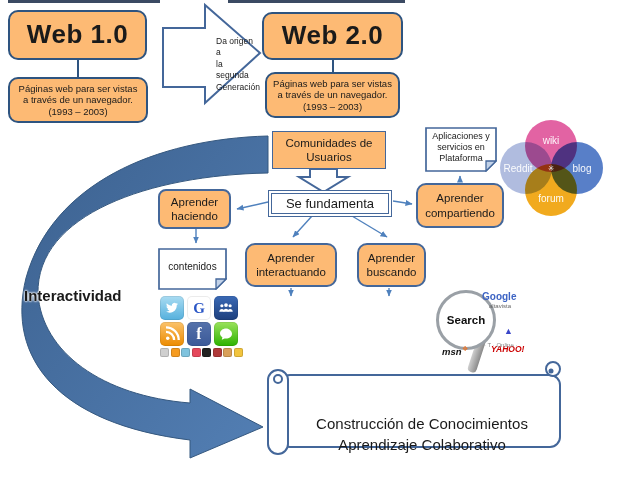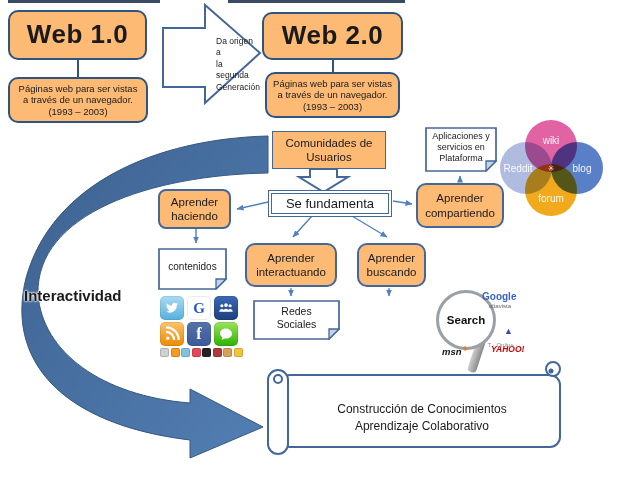--- a/index.html
+++ b/index.html
@@ -36,22 +36,22 @@
   .mini{width:9px;height:9px;border-radius:2px;box-shadow:inset 0 0 0 1px rgba(0,0,0,.15);}
   
   #lens{position:absolute;left:436px;top:290px;width:54px;height:54px;border:3px solid #9aa0a6;
         border-radius:50%;background:#fff;display:flex;align-items:center;justify-content:center;
         font-weight:bold;font-size:11.5px;color:#111;z-index:5;}
   #handle{position:absolute;left:479px;top:334px;width:9px;height:40px;border-radius:4px;
           background:linear-gradient(90deg,#cfcfcf,#8a8a8a);transform:rotate(18deg);
           transform-origin:top center;z-index:4;}
   .logo{position:absolute;z-index:5;line-height:1;}
   
-  #banner-text{position:absolute;left:296px;top:396px;width:252px;height:44px;display:flex;
-               align-items:center;justify-content:center;text-align:center;font-size:12px;
+  #banner-text{position:absolute;left:296px;top:412px;width:252px;height:44px;display:flex;
+               align-items:center;justify-content:center;text-align:center;font-size:15px;
                line-height:1.4;white-space:pre-line;z-index:3;}
   #interactividad{position:absolute;left:24px;top:287px;font-size:15px;font-weight:600;z-index:6;
                   text-shadow:0 0 2px #fff,0 0 2px #fff,0 0 3px #fff;}
   svg.layer{position:absolute;left:0;top:0;z-index:2;}
   svg#bigband{z-index:1;}
   #scrollsvg{position:absolute;left:262px;top:358px;z-index:2;}
 </style>
 </head>
 <body>
 
@@ -150,28 +150,20 @@
 servicios en
 Plataforma</span>
   </div>
   <div class="note" style="left:158px;top:248px;width:69px;height:42px;font-size:10px;">
     <svg width="69" height="42">
         <path d="M1 1 H68 V31 L58 41 H1 Z" fill="#fff" stroke="#44679a" stroke-width="1.7"></path>
       <path d="M68 31 L58 41 L58 31 Z" fill="#c2d2e8" stroke="#44679a" stroke-width="1.3"></path>
       </svg>
     <span>contenidos</span>
   </div>
-  <div class="note" style="left:253px;top:300px;width:87px;height:40px;font-size:10.5px;">
-    <svg width="87" height="40">
-        <path d="M1 1 H86 V29 L76 39 H1 Z" fill="#fff" stroke="#44679a" stroke-width="1.7"></path>
-      <path d="M86 29 L76 39 L76 29 Z" fill="#c2d2e8" stroke="#44679a" stroke-width="1.3"></path>
-      </svg>
-    <span>Redes
-Sociales</span>
-  </div>
 
   <div id="interactividad">Interactividad</div>
 
   <div id="social">
     <div class="irow">
       <div class="tile" style="background:linear-gradient(180deg,#aadcf2,#55b0dd);">
         <svg width="18" height="18" viewBox="0 0 24 24">
             <path fill="#fff" d="M20 6.6c-.6.27-1.2.45-1.9.53.7-.4 1.2-1.05 1.45-1.8-.65.4-1.35.66-2.1.8a3.3 3.3 0 0 0-5.6 3C9.15 9 6.65 7.7 5.05 5.7a3.3 3.3 0 0 0 1 4.4c-.5-.02-1-.16-1.5-.4v.04c0 1.6 1.14 2.93 2.64 3.23-.48.13-1 .15-1.5.06a3.3 3.3 0 0 0 3.1 2.28A6.6 6.6 0 0 1 4 16.7a9.3 9.3 0 0 0 5 1.47c6 0 9.3-5 9.3-9.3v-.42c.64-.46 1.2-1.04 1.7-1.85z"></path>
           </svg>
       </div>

